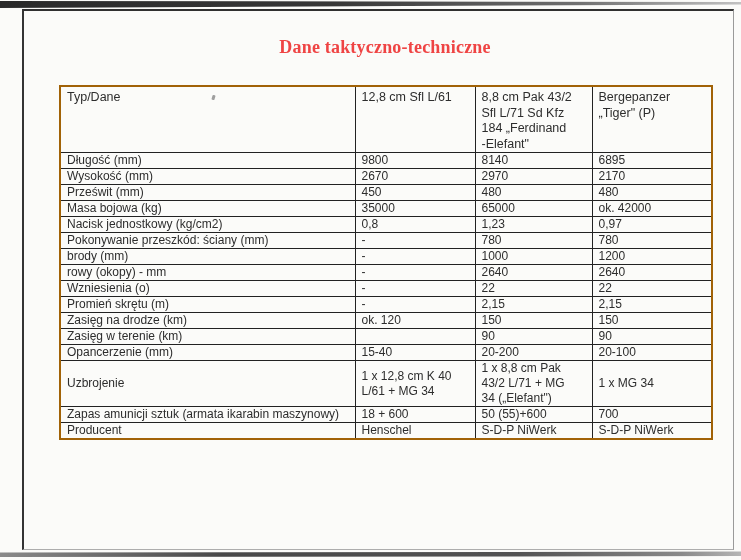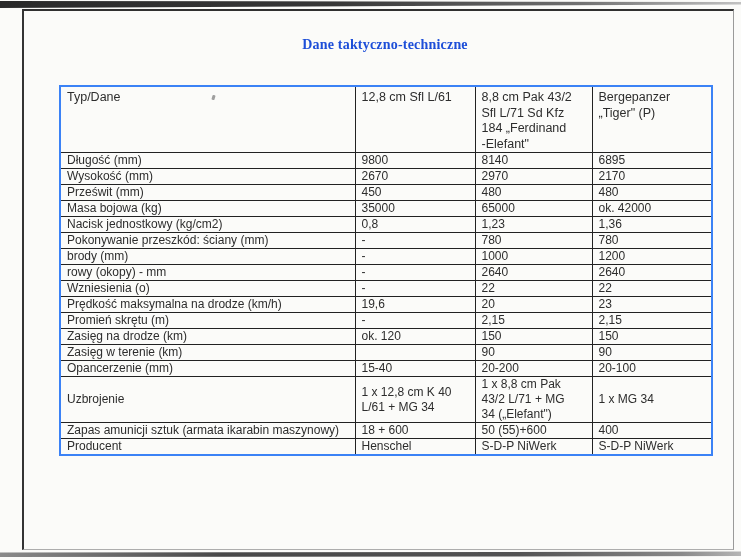--- a/index.html
+++ b/index.html
@@ -27,31 +27,31 @@
     border-top:2px solid #303030;
     border-left:2px solid #343434;
     border-right:1px solid #9a9a9a;
     border-bottom:1px solid #adadad;
     background:transparent;
   }
   .doc-title {
     position:absolute; left:59px; top:37px; width:652px;
     text-align:center;
     font-family:"Liberation Serif", serif;
-    font-weight:bold; font-size:14px; letter-spacing:0.2px;
-    color:#1d4ed8;
+    font-weight:bold; font-size:18px; letter-spacing:0.2px;
+    color:#ef4444;
   }
   .speck {
     position:absolute; left:212px; top:95px; width:3px; height:5px;
     background:#9f9f9f; border-radius:1px; transform:rotate(18deg);
   }
   table.data-table {
     position:absolute; left:59px; top:85px; width:652px;
     border-collapse:collapse; table-layout:fixed;
-    border:2px solid #3b82f6;
+    border:2px solid #a16207;
     background:transparent;
   }
   .data-table th, .data-table td {
     border:1.5px solid #222;
     font-weight:normal; text-align:left;
     padding:0 6px;
     font-size:12px;
     color:#2d2d2d;
     white-space:pre-line;
     overflow:hidden;
@@ -117,21 +117,21 @@
       <tr>
         <th>Masa bojowa (kg)</th>
         <td>35000</td>
         <td>65000</td>
         <td>ok. 42000</td>
       </tr>
       <tr>
         <th>Nacisk jednostkowy (kg/cm2)</th>
         <td>0,8</td>
         <td>1,23</td>
-        <td>1,36</td>
+        <td>0,97</td>
       </tr>
       <tr>
         <th>Pokonywanie przeszkód: ściany (mm)</th>
         <td>-</td>
         <td>780</td>
         <td>780</td>
       </tr>
       <tr>
         <th>brody (mm)</th>
         <td>-</td>
@@ -142,26 +142,20 @@
         <th>rowy (okopy) - mm</th>
         <td>-</td>
         <td>2640</td>
         <td>2640</td>
       </tr>
       <tr>
         <th>Wzniesienia (o)</th>
         <td>-</td>
         <td>22</td>
         <td>22</td>
-      </tr>
-      <tr>
-        <th>Prędkość maksymalna na drodze (km/h)</th>
-        <td>19,6</td>
-        <td>20</td>
-        <td>23</td>
       </tr>
       <tr>
         <th>Promień skrętu (m)</th>
         <td>-</td>
         <td>2,15</td>
         <td>2,15</td>
       </tr>
       <tr>
         <th>Zasięg na drodze (km)</th>
         <td>ok. 120</td>
@@ -186,21 +180,21 @@
 L/61 + MG 34</td>
         <td>1 x 8,8 cm Pak
 43/2 L/71 + MG
 34 („Elefant")</td>
         <td>1 x MG 34</td>
       </tr>
       <tr>
         <th>Zapas amunicji sztuk (armata ikarabin maszynowy)</th>
         <td>18 + 600</td>
         <td>50 (55)+600</td>
-        <td>400</td>
+        <td>700</td>
       </tr>
       <tr>
         <th>Producent</th>
         <td>Henschel</td>
         <td>S-D-P NiWerk</td>
         <td>S-D-P NiWerk</td>
       </tr>
     </tbody>
 </table>
 

